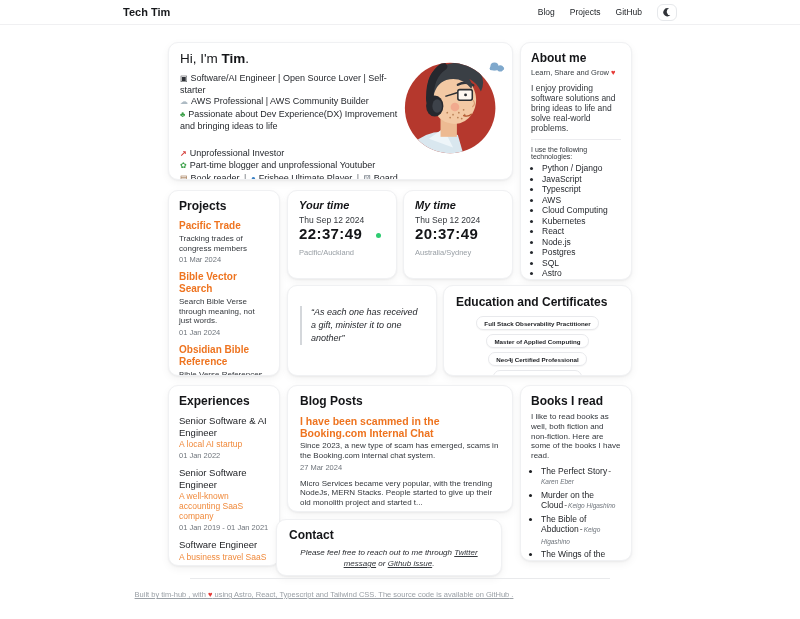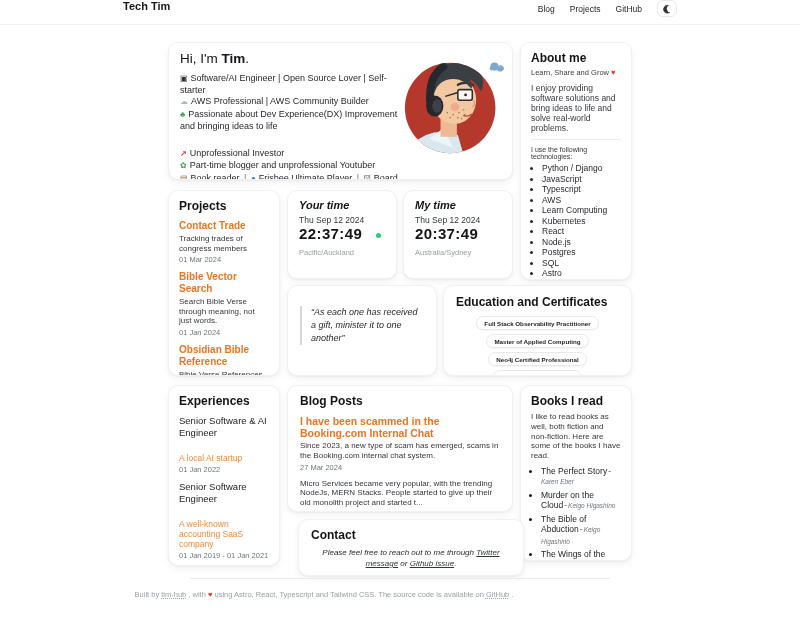--- a/index.html
+++ b/index.html
@@ -1,36 +1,36 @@
 <!DOCTYPE html>
 <html><head>
 <meta charset="utf-8">
 <style>
   html,body{margin:0;padding:0;}
   body{width:800px;height:619px;background:#ffffff;font-family:"Liberation Sans",sans-serif;position:relative;overflow:hidden;-webkit-font-smoothing:antialiased;}
   
-  .header{position:absolute;top:0;left:0;width:800px;height:25px;background:#fff;border-bottom:1px solid #f0f0f2;display:flex;align-items:flex-start;justify-content:space-between;padding:0 123px;box-sizing:border-box;}
+  .header{position:absolute;top:0;left:0;width:800px;height:25px;background:#fff;border-bottom:1px solid #f0f0f2;display:flex;align-items:center;justify-content:space-between;padding:0 123px;box-sizing:border-box;}
   .logo{font-size:11px;font-weight:700;color:#17191c;cursor:pointer;}
   .nav{display:flex;align-items:center;gap:15px;}
   .nav-link{font-size:8.5px;color:#24272b;cursor:pointer;}
   .theme-toggle{width:20px;height:17px;border:1px solid #e6e8eb;border-radius:6px;background:#fff;display:flex;align-items:center;justify-content:center;padding:0;cursor:pointer;}
   
   .main{position:absolute;left:168px;top:42px;width:464px;height:545px;}
   .card{position:absolute;background:#fff;border:1px solid #f0f1f3;border-radius:10px;box-shadow:0 1px 2px rgba(0,0,0,.05),0 3px 8px rgba(0,0,0,.05);box-sizing:border-box;padding:8px 11px;overflow:hidden;}
   .card-hero{left:0;top:0;width:345px;height:138px;}
   .card-about{left:352px;top:0;width:112px;height:238px;padding:8px 10px;}
   .card-projects{left:0;top:148px;width:112px;height:186px;padding:8px 10px;}
   .card-yourtime{left:119px;top:148px;width:110px;height:89px;}
   .card-mytime{left:235px;top:148px;width:110px;height:89px;}
   .card-quote{left:119px;top:243px;width:150px;height:91px;padding:14px 12px;}
   .card-education{left:275px;top:243px;width:189px;height:91px;padding:9px 12px;}
   .card-exp{left:0;top:343px;width:112px;height:181px;padding:8px 10px;}
   .card-blog{left:119px;top:343px;width:226px;height:127px;padding:8px 12px;}
   .card-books{left:352px;top:343px;width:112px;height:176px;padding:8px 10px;}
-  .card-contact{left:130px;top:477px;width:226px;height:57px;padding:8px 12px;}
+  .card-contact{left:108px;top:477px;width:226px;height:57px;padding:8px 12px;}
   h1,h2{margin:0;color:#141518;}
   h2{font-size:12px;font-weight:700;}
   
   .card-hero h1{font-size:13.5px;font-weight:400;margin-bottom:7px;}
   .card-hero h1 b{font-weight:700;}
   .hero-left{width:232px;}
   .hline{font-size:9px;line-height:10.7px;color:#26292e;margin-bottom:1px;}
   .g2{margin-top:16px;}
   .emj{display:inline-block;margin-right:3px;font-size:8px;}
   .sep{margin:0 2px;color:#6b7075;}
@@ -43,21 +43,21 @@
   .about-body{font-size:8.5px;line-height:10px;color:#33373c;margin:0 0 6px;}
   .card-about hr{border:none;border-top:1px solid #ececef;margin:6px 0;}
   .tech-intro{font-size:7px;color:#33373c;margin:0 0 3px;}
   .tech-list{margin:0 0 5px;padding-left:11px;}
   .tech-list li{font-size:8.5px;line-height:10px;color:#26292e;margin-bottom:.5px;}
   .ulink{text-decoration:underline;color:#33373c;cursor:pointer;}
   
   .itm{margin-top:7px;}
   .itm-title{font-size:10px;font-weight:700;color:#ee7420;line-height:12px;cursor:pointer;}
   .itm-role{font-size:9.5px;font-weight:400;color:#1c1e22;line-height:11.5px;}
-  .itm-link{font-size:8.5px;color:#f08a3c;line-height:10px;margin-top:15px;cursor:pointer;}
+  .itm-link{font-size:8.5px;color:#f08a3c;line-height:10px;margin-top:1px;cursor:pointer;}
   .itm-desc{font-size:8px;line-height:9.5px;color:#33373c;margin-top:2px;}
   .itm-date{font-size:7.5px;color:#6f757c;margin-top:2px;}
   
   .t-title{font-size:11px;font-weight:700;color:#141518;font-style:italic;}
   .t-date{font-size:8.5px;color:#33373c;margin-top:4px;}
   .t-time{font-size:15px;font-weight:600;color:#141518;letter-spacing:.4px;}
   .dot{display:inline-block;width:5px;height:5px;border-radius:50%;background:#2ecc71;margin-left:14px;vertical-align:middle;}
   .t-zone{font-size:7.5px;color:#9aa0a6;margin-top:6px;}
   
   blockquote{margin:6px 0 0;border-left:2px solid #d4d7db;padding-left:9px;font-style:italic;font-size:9px;line-height:13px;color:#26292e;}
@@ -72,21 +72,21 @@
   .books-intro{font-size:8px;line-height:9.8px;color:#33373c;margin-top:4px;}
   .book-list{margin:5px 0 0;padding-left:10px;}
   .book-list li{font-size:8.5px;line-height:10.5px;color:#1c1e22;margin-bottom:2px;}
   .book-sep{margin:0 1px;color:#555;}
   .book-author{font-size:6.5px;font-style:italic;color:#6f757c;}
   
   .contact-text{font-size:8px;font-style:italic;line-height:11px;color:#26292e;text-align:center;margin-top:5px;}
   .contact-text .ulink{font-weight:400;}
   
   .divider{position:absolute;left:190px;top:578px;width:420px;height:1px;background:#e9eaec;}
-  .footer{position:absolute;left:0;top:590px;width:648px;text-align:center;font-size:7.5px;color:#9aa0a6;}
+  .footer{position:absolute;left:0;top:590px;width:648px;text-align:center;font-size:7.5px;color:#9aa0a6;text-decoration:underline;}
   .flink{text-decoration:underline dotted;color:#9aa0a6;cursor:pointer;}
   .heart{color:#e53935;}
 </style>
 </head>
 <body>
 
 <div class="header">
   <div class="logo">Tech Tim</div>
   <div class="nav">
     <span class="nav-link">Blog</span>
@@ -169,35 +169,35 @@
     <h2>About me</h2>
     <div class="subtitle"><span>Learn, Share and Grow </span><span class="heart">♥</span></div>
     <p class="about-body">I enjoy providing software solutions and bring ideas to life and solve real-world problems.</p>
     <hr>
     <div class="tech-intro">I use the following technologies:</div>
     <ul class="tech-list">
       <li>Python / Django</li>
       <li>JavaScript</li>
       <li>Typescript</li>
       <li>AWS</li>
-      <li>Learn Computing</li>
+      <li>Cloud Computing</li>
       <li>Kubernetes</li>
       <li>React</li>
       <li>Node.js</li>
       <li>Postgres</li>
       <li>SQL</li>
       <li>Astro</li>
     </ul>
 
   </div>
 
   <div class="card card-projects">
     <h2>Projects</h2>
     <div class="itm">
-      <div class="itm-title">Contact Trade</div>
+      <div class="itm-title">Pacific Trade</div>
       <div class="itm-desc">Tracking trades of congress members</div>
       <div class="itm-date">01 Mar 2024</div>
     </div>
     <div class="itm">
       <div class="itm-title">Bible Vector Search</div>
       <div class="itm-desc">Search Bible Verse through meaning, not just words.</div>
       <div class="itm-date">01 Jan 2024</div>
     </div>
     <div class="itm">
       <div class="itm-title">Obsidian Bible Reference</div>

